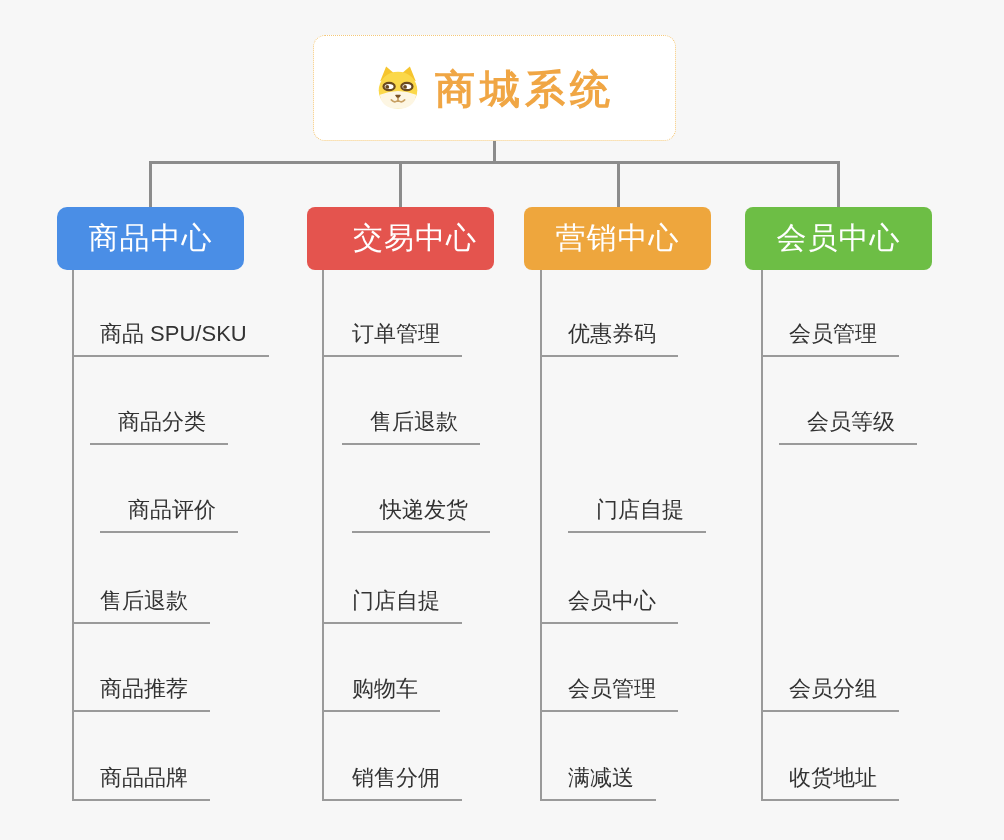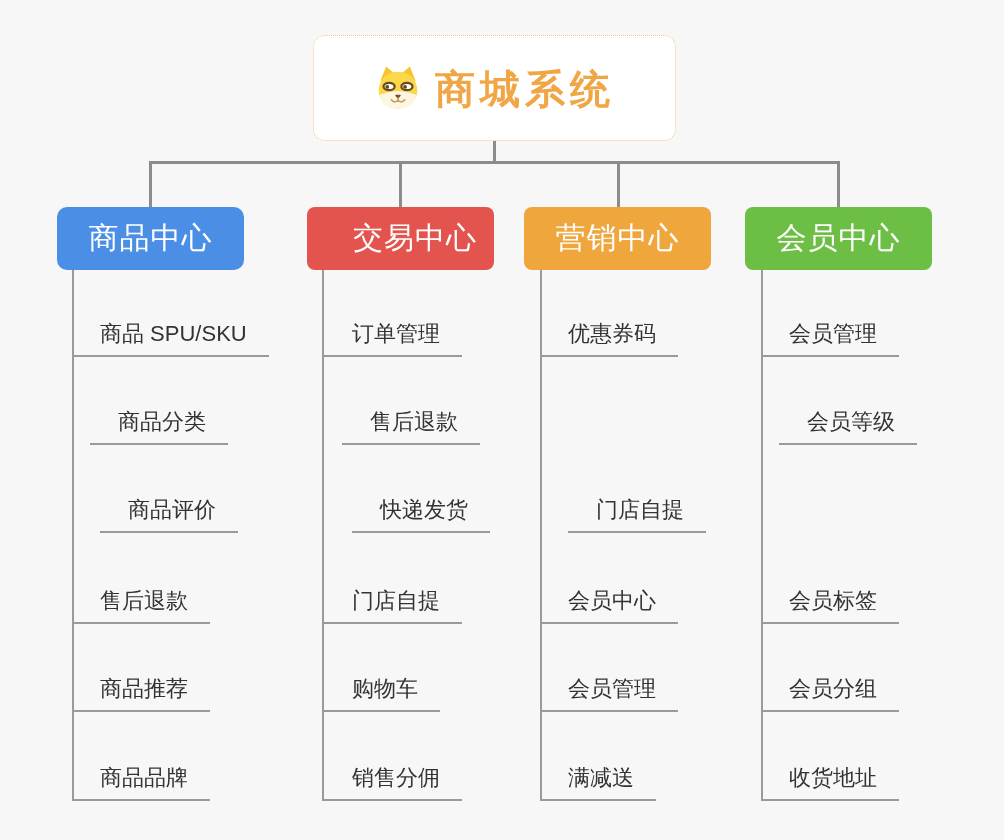--- a/index.html
+++ b/index.html
@@ -135,17 +135,16 @@
   <div class="child c1 r5">销售分佣</div>
 
   <div class="child c2 r0">优惠券码</div>
   <div class="child c2 r2">门店自提</div>
   <div class="child c2 r3">会员中心</div>
   <div class="child c2 r4">会员管理</div>
   <div class="child c2 r5">满减送</div>
 
   <div class="child c3 r0">会员管理</div>
   <div class="child c3 r1">会员等级</div>
-  <div class="child c3 r3">会员标签</div>
   <div class="child c3 r4">会员分组</div>
   <div class="child c3 r5">收货地址</div>
 
 </div>
 
 </body></html>

